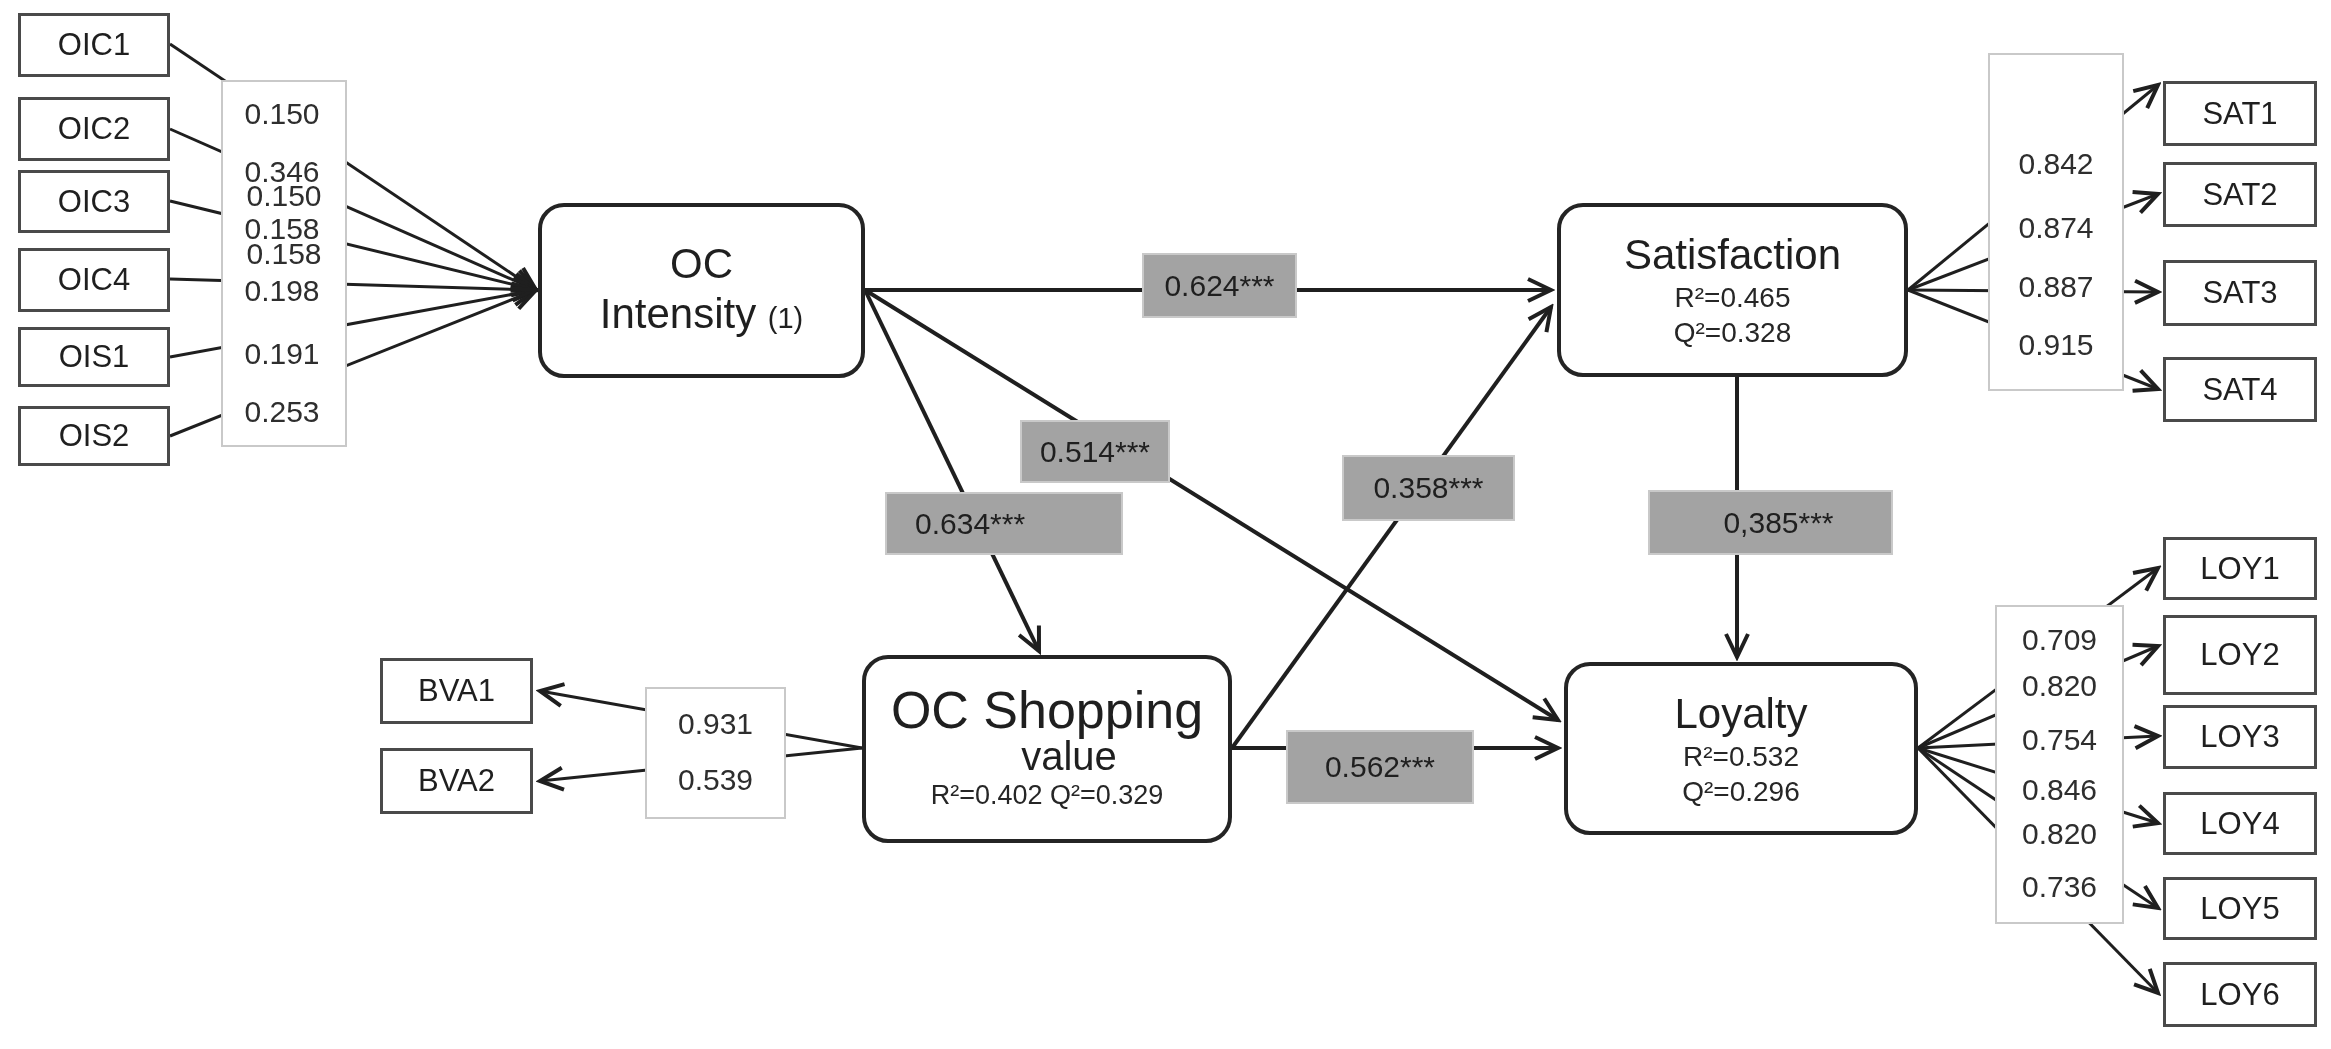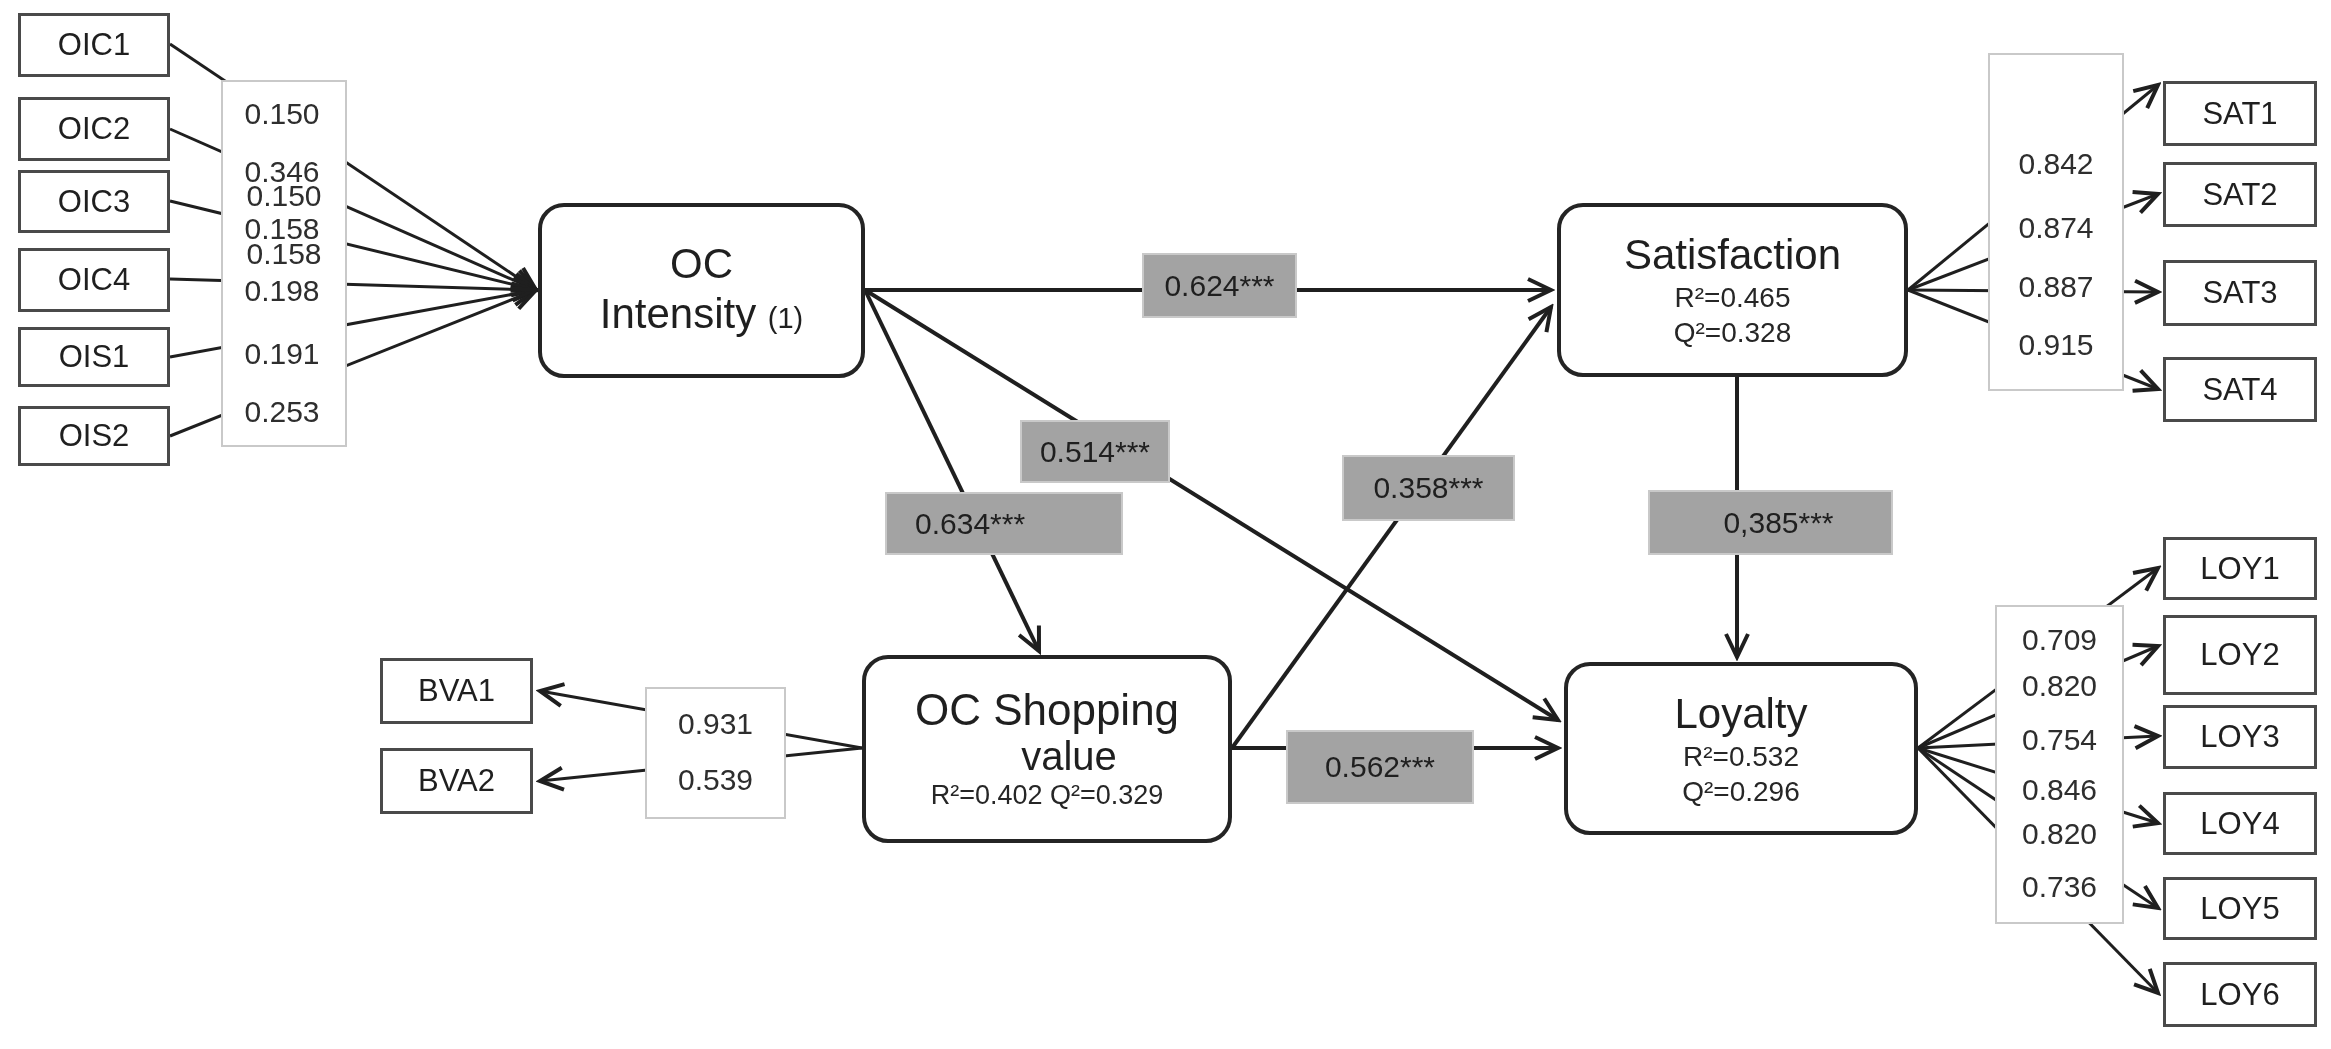--- a/index.html
+++ b/index.html
@@ -154,21 +154,21 @@
     <div class="title"><span>Intensity</span> <span class="suffix">(1)</span></div>
   </div>
 
   <div class="latent" style="left:1557px;top:203px;width:351px;height:174px;">
     <div class="title">Satisfaction</div>
     <div class="stats">R²=0.465</div>
     <div class="stats">Q²=0.328</div>
   </div>
 
   <div class="latent" style="left:862px;top:655px;width:370px;height:188px;">
-    <div class="title" style="font-size:44px;line-height:46px;text-align:center;">OC Shopping</div>
+    <div class="title" style="font-size:52px;line-height:46px;text-align:center;">OC Shopping</div>
     <div class="title" style="font-size:40px;line-height:46px;margin-left:44px;">value</div>
     <div class="stats" style="font-size:27px;line-height:33px;">R²=0.402 Q²=0.329</div>
   </div>
 
   <div class="latent" style="left:1564px;top:662px;width:354px;height:173px;">
     <div class="title">Loyalty</div>
     <div class="stats">R²=0.532</div>
     <div class="stats">Q²=0.296</div>
   </div>
 

